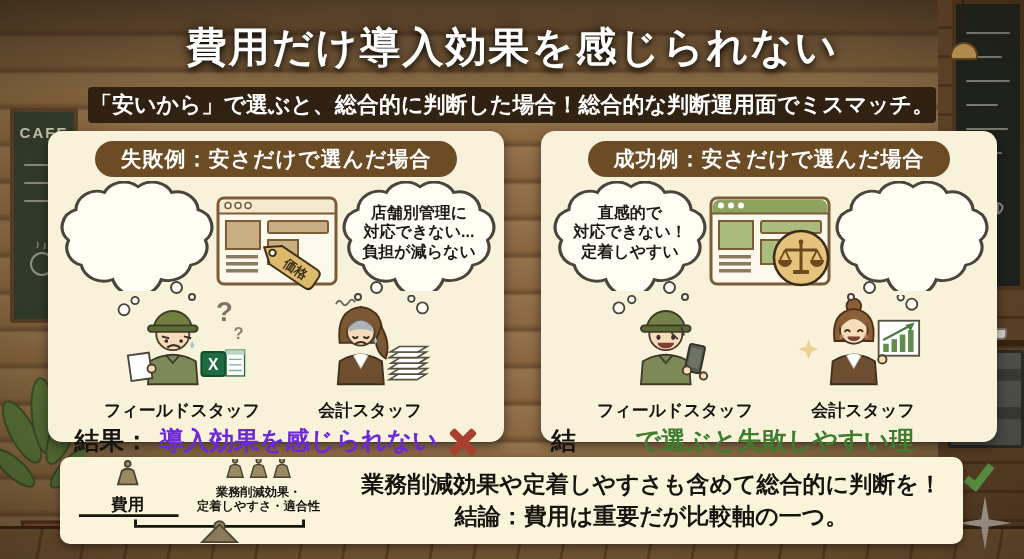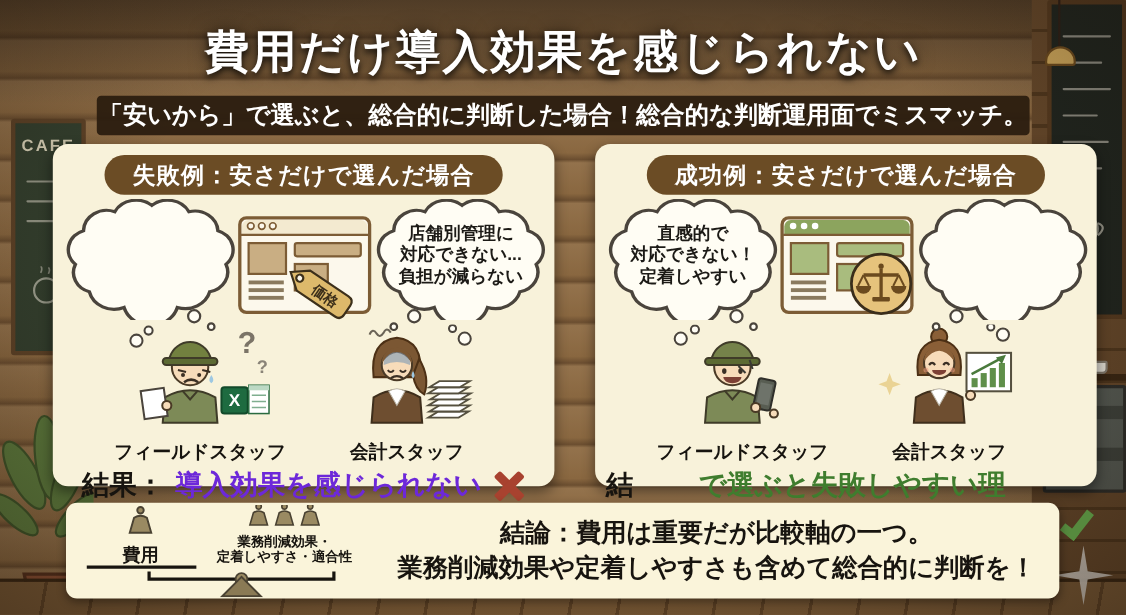--- a/index.html
+++ b/index.html
@@ -414,18 +414,18 @@
       </g>
       <text x="62" y="52" text-anchor="middle" font-size="17" font-weight="bold" fill="#17140f">費用</text>
       <text x="196" y="38" text-anchor="middle" font-size="12.5" font-weight="bold" fill="#17140f">業務削減効果・</text>
       <text x="196" y="52" text-anchor="middle" font-size="12.5" font-weight="bold" fill="#17140f">定着しやすさ・適合性</text>
       <path d="M12 58 H114" stroke="#17140f" stroke-width="3" fill="none"></path>
       <path d="M70 62 v7 h172 v-7" stroke="#17140f" stroke-width="3" fill="none"></path>
       <circle cx="156" cy="69" r="5.5" fill="#9a8a62" stroke="#4a4232" stroke-width="1.8"></circle>
       <path d="M156 67 L138 85 L174 85 Z" fill="#8a7a55" stroke="#4a4232" stroke-width="1.8"></path>
     </svg>
     <div class="concl">
+      <div>業務削減効果や定着しやすさも含めて総合的に判断を！</div>
       <div>結論：費用は重要だが比較軸の一つ。</div>
-      <div>業務削減効果や定着しやすさも含めて総合的に判断を！</div>
     </div>
   </div>
 
 </div>
 
 </body></html>

